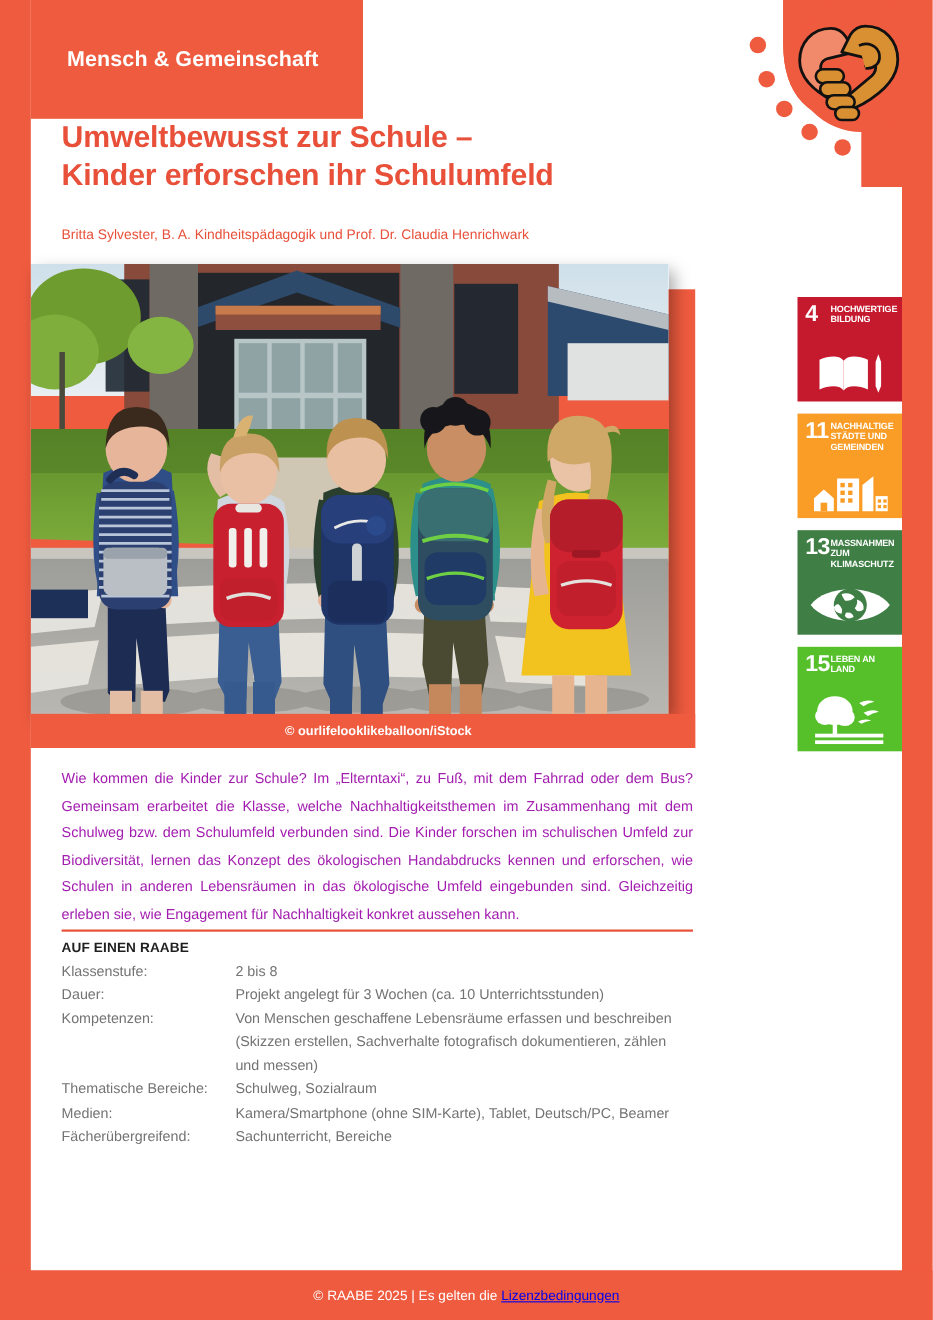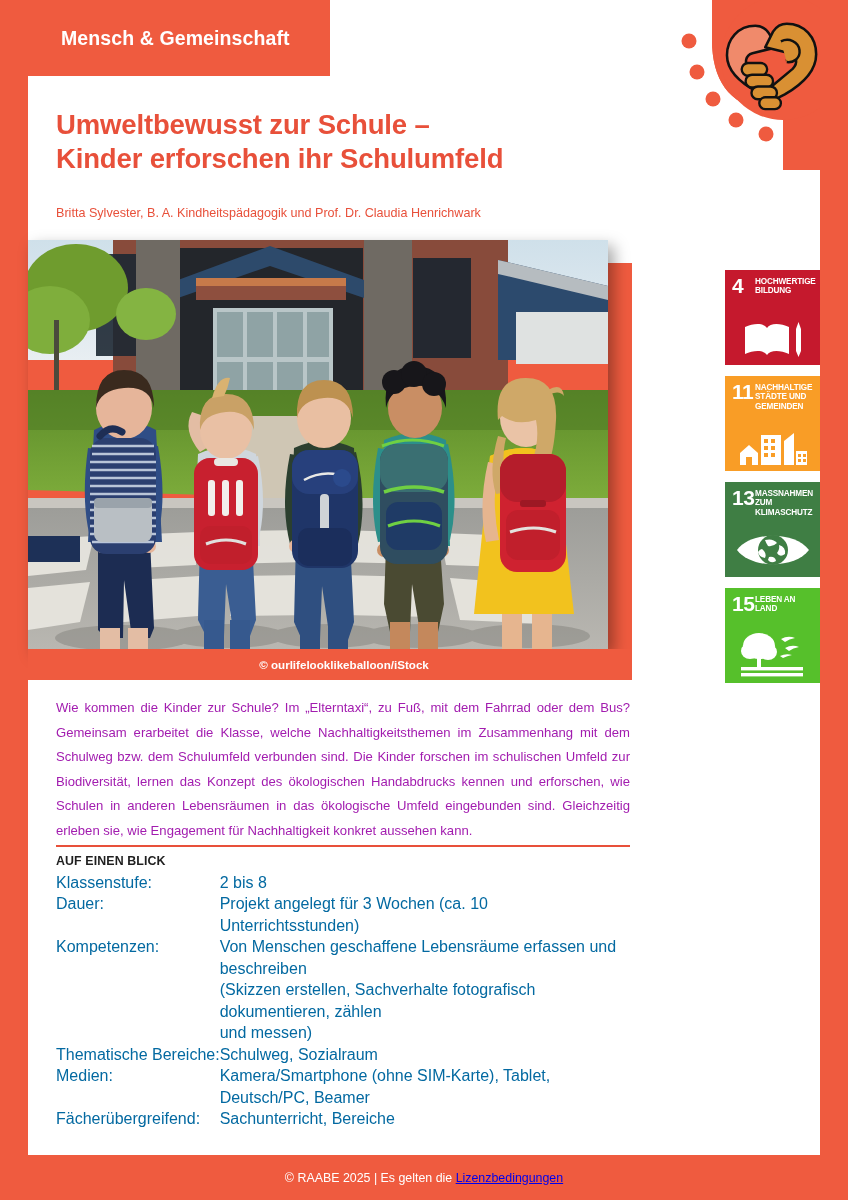--- a/index.html
+++ b/index.html
@@ -19,21 +19,21 @@
   .sheet {
     position: absolute;
     left: 28px; top: 0px;
     width: 792px; height: 1155px;
     background: #ffffff;
   }
   
   .cat-tab {
     position: absolute;
     left: 0px; top: 0px;
-    width: 302px; height: 76px;
+    width: 302px; height: 108px;
     background: #EF5B3F;
     display: flex; align-items: center;
   }
   .cat-tab-label {
     color: #ffffff;
     font-size: 19.5px;
     font-weight: bold;
     letter-spacing: 0.1px;
     padding-left: 33px;
     white-space: nowrap;
@@ -159,22 +159,22 @@
   }
   .glance-title {
     color: #1f1f1f;
     font-size: 12.4px;
     font-weight: bold;
     letter-spacing: 0.1px;
     margin-bottom: 4px;
   }
   .glance-table { width: 100%; border-collapse: collapse; }
   .glance-table td {
-    color: #0369a1;
-    font-size: 16px;
+    color: #737373;
+    font-size: 13px;
     line-height: 21.5px;
     vertical-align: top;
     padding: 0;
   }
   .gl-key { width: 158px; white-space: nowrap; }
   .gl-val-sub { padding-left: 0; }
 
   
   .footer {
     position: absolute;
@@ -560,21 +560,21 @@
             <rect x="4" y="42" width="62" height="3.4" fill="#fff"></rect>
           </svg>
         </span>
       </div>
     </div>
 
     <p class="body-text">Wie kommen die Kinder zur Schule? Im „Elterntaxi“, zu Fuß, mit dem Fahrrad oder dem Bus? Gemeinsam erarbeitet die Klasse, welche Nachhaltigkeitsthemen im Zusammenhang mit dem Schulweg bzw. dem Schulumfeld verbunden sind. Die Kinder forschen im schulischen Umfeld zur Biodiversität, lernen das Konzept des ökologischen Handabdrucks kennen und erforschen, wie Schulen in anderen Lebensräumen in das ökologische Umfeld eingebunden sind. Gleichzeitig erleben sie, wie Engagement für Nachhaltigkeit konkret aussehen kann.</p>
 
     <div class="glance">
       <div class="glance-rule"></div>
-      <div class="glance-title">AUF EINEN BLICK</div>
+      <div class="glance-title">AUF EINEN RAABE</div>
       <table class="glance-table">
         <tbody>
           <tr>
             <td class="gl-key">Klassenstufe:</td>
             <td class="gl-val">2 bis 8</td>
           </tr>
           <tr>
             <td class="gl-key">Dauer:</td>
             <td class="gl-val">Projekt angelegt für 3 Wochen (ca. 10 Unterrichtsstunden)</td>
           </tr>

